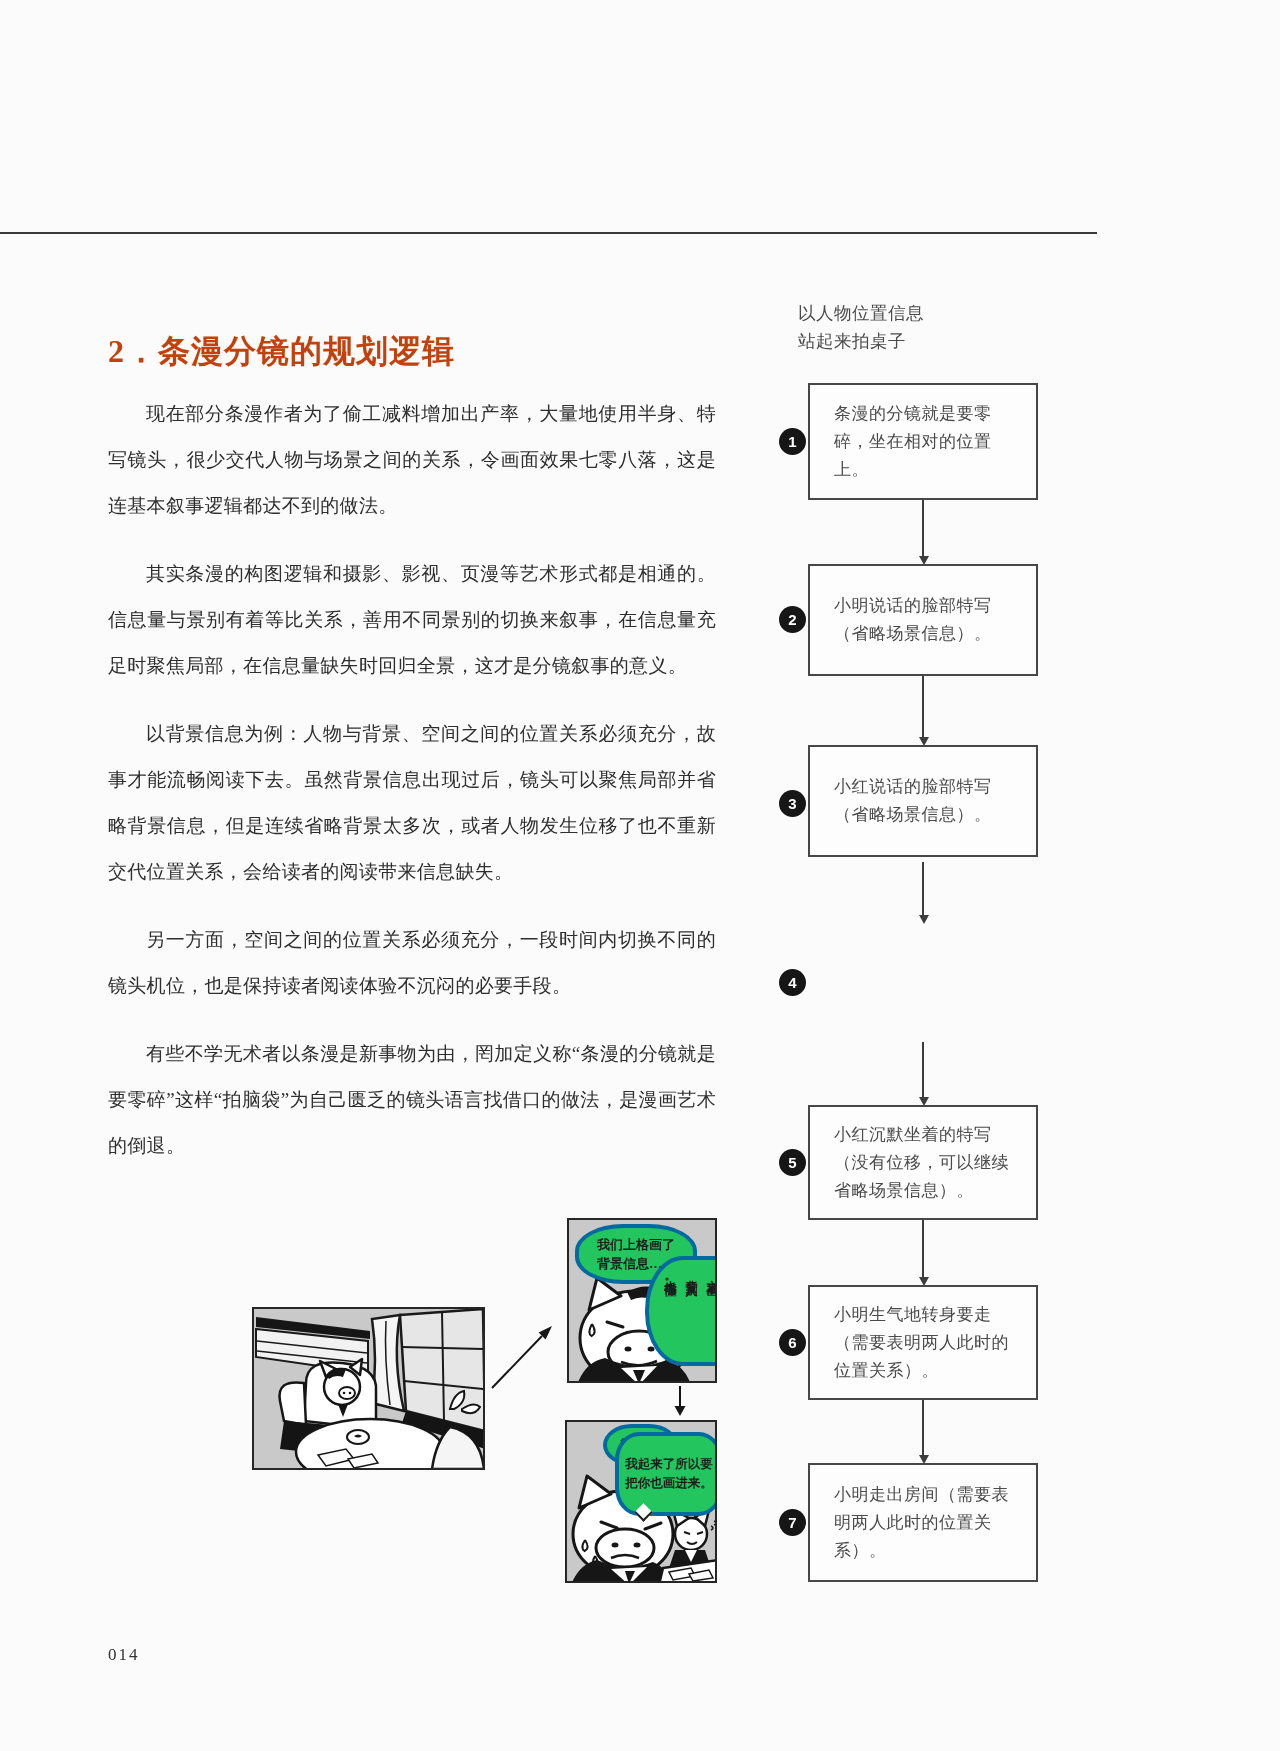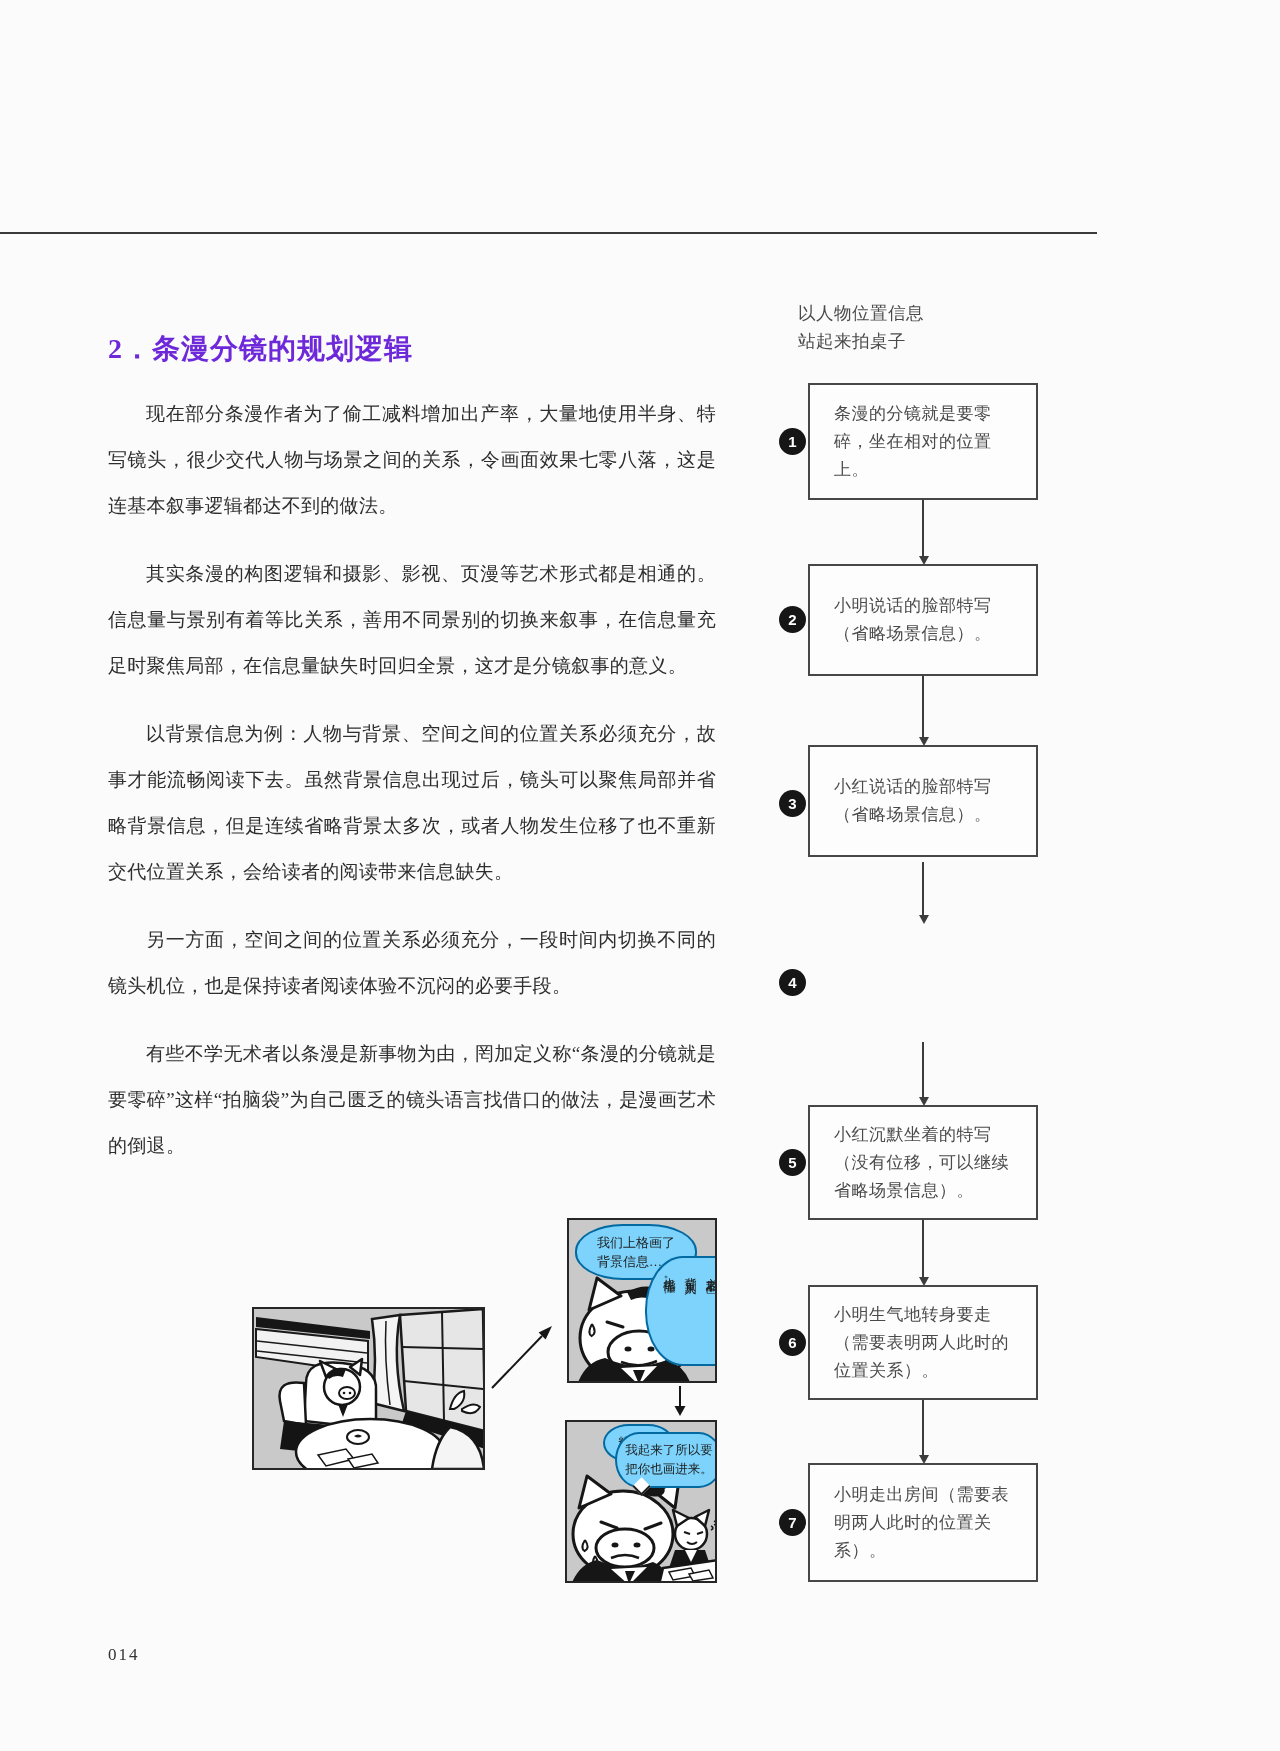--- a/index.html
+++ b/index.html
@@ -6,21 +6,21 @@
   html,body { background:#e9e9e9; }
   .page {
     position:relative; width:1280px; height:1751px; margin:0 auto;
     background:#fbfbfb; overflow:hidden;
     font-family:"Liberation Serif","DejaVu Serif",serif; color:#2e2e2e;
   }
   .top-rule { position:absolute; left:0; top:232px; width:1097px; height:2px; background:#3a3a3a; }
 
   .heading {
     position:absolute; left:108px; top:330px;
-    font-size:28px; font-weight:bold; letter-spacing:1px; color:#6d28d9;
+    font-size:32px; font-weight:bold; letter-spacing:1px; color:#c2410c;
   }
   .body-text {
     position:absolute; left:108px; top:391px; width:608px;
     font-size:19px; line-height:46px; letter-spacing:.3px; text-align:justify;
   }
   .body-text p { text-indent:2em; margin:0 0 22px 0; }
 
   .fc-title {
     position:absolute; left:798px; top:299px; width:250px; 
     font-family:"Liberation Sans","DejaVu Sans",sans-serif;
@@ -46,41 +46,41 @@
   }
 
   .panel { position:absolute; background:#c9c9c9; border:2px solid #262626; overflow:hidden; }
   #panelL { left:252px; top:1307px; width:233px; height:163px; }
   #panel1 { left:567px; top:1218px; width:150px; height:165px; }
   #panel2 { left:565px; top:1420px; width:152px; height:163px; }
   .panel > svg { position:absolute; left:0; top:0; z-index:1; }
   .arrow-art { position:absolute; z-index:3; }
 
   .bubble {
-    position:absolute; background:#7dd3fc; border:2px solid #0369a1; z-index:2;
-    color:#1c1c1c; font-family:"Liberation Serif","DejaVu Serif",serif;
+    position:absolute; background:#22c55e; border:4px solid #0369a1; z-index:2;
+    color:#1c1c1c; font-family:"Liberation Serif","DejaVu Serif",serif;font-weight:bold;
   }
   .bubble-main1 {
     left:6px; top:4px; width:122px; padding:7px 4px;
     border-radius:48px / 27px; text-align:center; font-size:13px; line-height:19px;
   }
   .bubble-main1::after {
     content:""; position:absolute; right:22px; bottom:-7px; width:11px; height:11px;
     background:#fff; border-right:2px solid #1d1d1d; border-bottom:2px solid #1d1d1d;
     transform:rotate(45deg) skew(-12deg,-12deg);
   }
   .bubble-side {
     right:-12px; top:36px; width:82px; height:110px; border-right:none;
     border-radius:38px 0 0 38px / 54px 0 0 54px;
     display:flex; flex-direction:row-reverse; justify-content:center; gap:4px; padding:10px 4px 10px 10px;
   }
   .v-col { writing-mode:vertical-rl; font-size:12px; letter-spacing:2px; }
   .bubble-oops { left:36px; top:2px; padding:8px 13px; border-radius:30px / 22px; font-size:13.5px; }
   .bubble-main2 {
-    right:-8px; top:10px; width:108px; padding:7px 2px;
+    right:-8px; top:10px; width:108px; padding:19px 2px;
     border-radius:24px / 28px; text-align:center; font-size:12.5px; line-height:19px;
   }
   .bubble-main2::after {
     content:""; position:absolute; left:18px; bottom:-7px; width:11px; height:11px;
     background:#fff; border-right:2px solid #1d1d1d; border-bottom:2px solid #1d1d1d;
     transform:rotate(45deg);
   }
 
   .page-num {
     position:absolute; left:108px; top:1645px;

